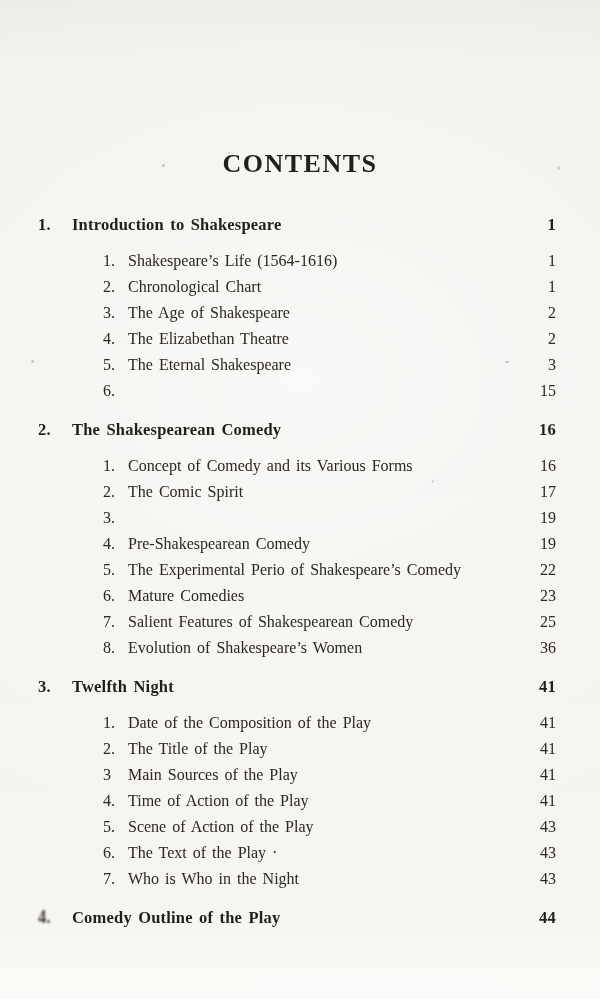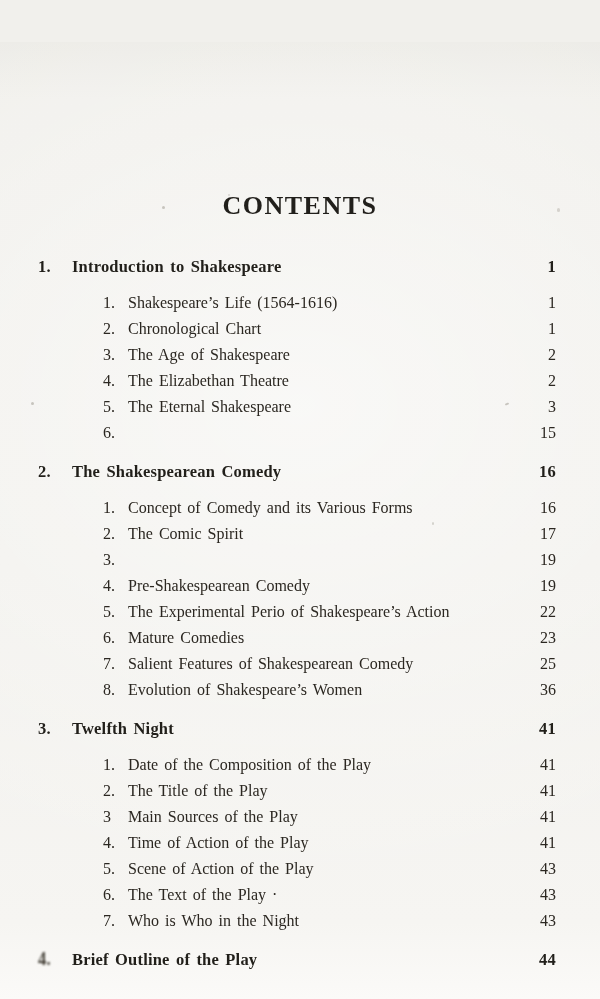--- a/index.html
+++ b/index.html
@@ -8,21 +8,20 @@
     background:#f1f0ec;
     font-family:"Liberation Serif","DejaVu Serif",serif;
     color:#2b2721;
     -webkit-font-smoothing:antialiased;
   }
   .page{
     position:absolute;inset:0;
     background:
       radial-gradient(ellipse 900px 700px at 50% 38%, rgba(255,255,255,.55), rgba(255,255,255,0) 70%),
       linear-gradient(180deg,#ecebe6 0%,#f1f0ec 6%,#f2f1ed 55%,#f6f5f2 92%,#fbfaf8 100%);
-    margin-top: 42px;
   }
   .book-title{
     position:absolute;top:149px;left:0;right:0;margin:0;
     text-align:center;
     font-size:26px;font-weight:bold;letter-spacing:1.5px;
     color:#211f1b;
   }
   .toc{
     position:absolute;top:212px;left:0;right:0;
     padding:0 44px 0 38px;
@@ -142,21 +141,21 @@
   </div>
 
   <div class="row sub">
     <span class="num">4.</span>
     <span class="ttl">Pre-Shakespearean Comedy</span>
     <span class="pg">19</span>
   </div>
 
   <div class="row sub">
     <span class="num">5.</span>
-    <span class="ttl">The Experimental Perio of Shakespeare’s Action</span>
+    <span class="ttl">The Experimental Perio of Shakespeare’s Comedy</span>
     <span class="pg">22</span>
   </div>
 
   <div class="row sub">
     <span class="num">6.</span>
     <span class="ttl">Mature Comedies</span>
     <span class="pg">23</span>
   </div>
 
   <div class="row sub">
@@ -214,18 +213,18 @@
   </div>
 
   <div class="row sub">
     <span class="num">7.</span>
     <span class="ttl">Who is Who in the Night</span>
     <span class="pg">43</span>
   </div>
 </div>
   <div class="row main">
     <span class="num smudge">4.</span>
-    <span class="ttl">Brief Outline of the Play</span>
+    <span class="ttl">Comedy Outline of the Play</span>
     <span class="ttl em"></span>
     <span class="pg">44</span>
   </div>
 </div>
 </div>
 
 </body></html>

